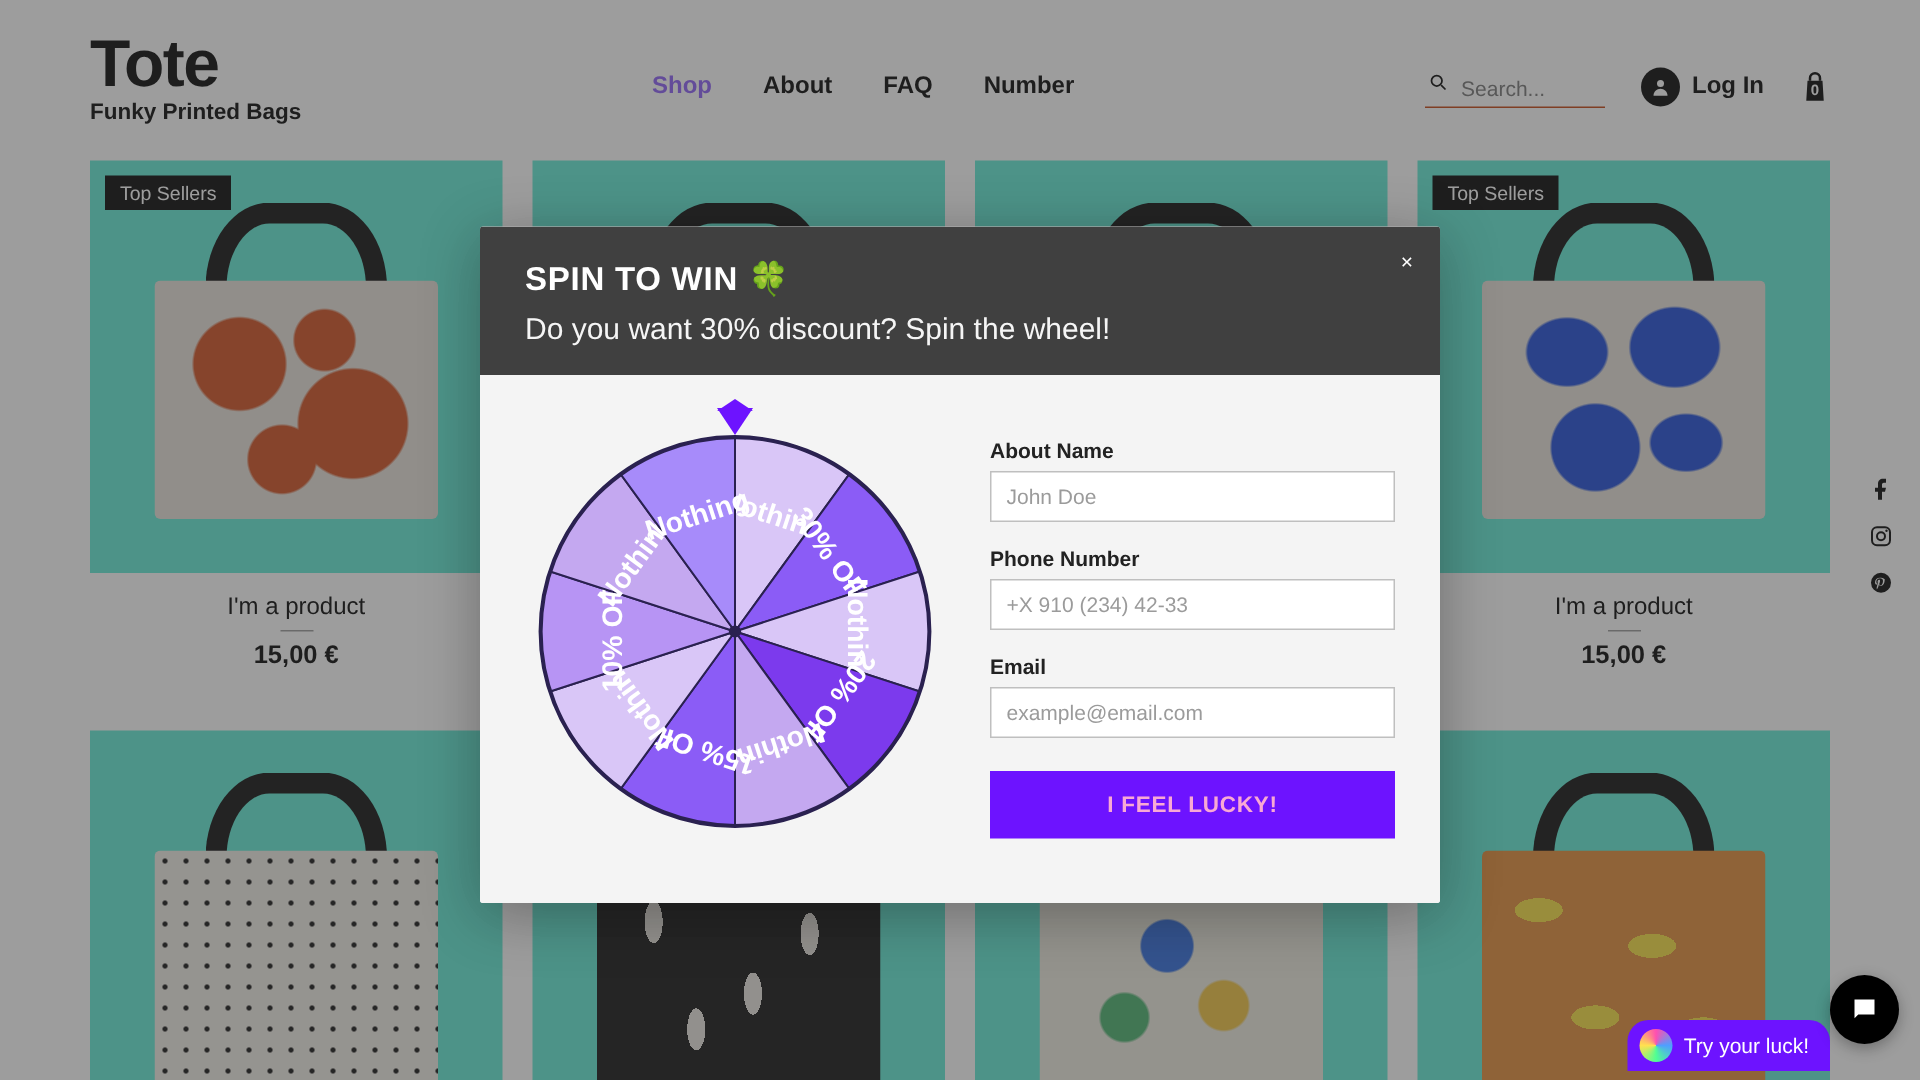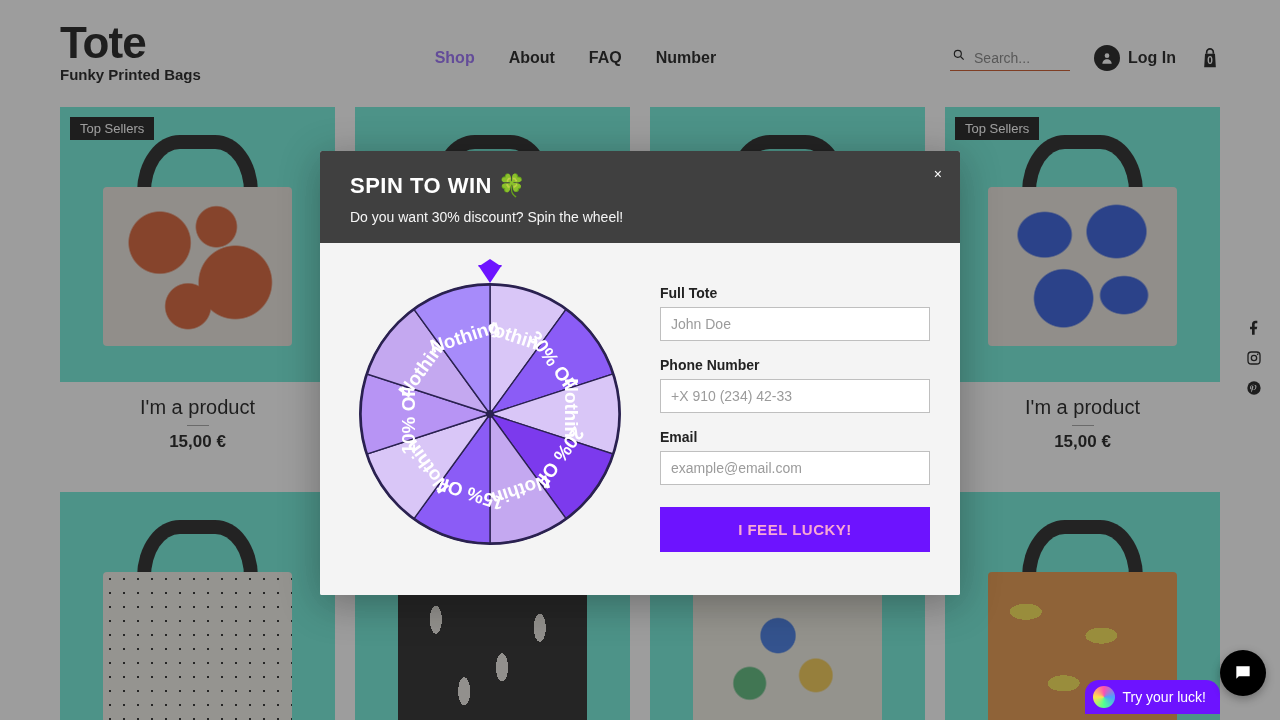--- a/index.html
+++ b/index.html
@@ -81,21 +81,21 @@
   }
   .tote-body {
     position:absolute; bottom:4%; left:6%; right:6%; top:24%;
     border-radius:4px;
   }
   .tote-handle {
     position:absolute; top:0%; left:22%; right:22%; height:26%;
     border:14px solid #0b0b0b; border-bottom:none;
     border-top-left-radius:60px 80px; border-top-right-radius:60px 80px;
   }
-  .p-name { margin-top:14px; font-size:20px; font-weight:500;text-align:center; }
+  .p-name { margin-top:14px; font-size:16px; font-weight:500;text-align:center; }
   .p-div { width:22px; height:1px; background:#999; margin:6px auto; }
   .p-price { font-size:17px; font-weight:600; }
 
   
   .grid.row2 { padding-top: 40px; }
 
   
   .pat-orange .tote-body{
     background:#e7e1d9;
     background-image:
@@ -161,21 +161,21 @@
     left:320px;
     width:640px; background:#f4f4f4;
     box-shadow: 0 8px 40px rgba(0,0,0,0.3);
     border-radius:2px; overflow:hidden;
   }
   .modal-header {
     background:#404040; color:#fff;
     padding:22px 30px 18px 30px; position:relative;
   }
   .modal-header h2 { font-size:22px; font-weight:700; letter-spacing:0.5px; }
-  .modal-header p { font-size:14px; margin-top:10px; opacity:0.95; }
+  .modal-header p { font-size:20px; margin-top:10px; opacity:0.95; }
   .modal-close {
     position:absolute; top:16px; right:18px; color:#fff;
     font-size:14px; cursor:pointer; line-height:1;
   }
   .modal-body {
     display:flex; padding: 22px 30px 30px 30px; gap:30px;
     background:#f4f4f4;
     align-items:center;
   }
   .wheel-wrap { flex:0 0 280px; position:relative; height:300px; padding-top:14px; }
@@ -407,21 +407,21 @@
             <text x="40.480000000000004" y="100.00000000000001" class="wheel-label" text-anchor="middle" dominant-baseline="middle" transform="rotate(270 40.480000000000004 100.00000000000001)">10% OFF</text>
             <path d="M100 100 L8.698574435665265 70.33436854000502 A96 96 0 0 1 43.57261577992257 22.33436854000506 Z" fill="#c4a8f0" stroke="#2a2150" stroke-width="1"></path>
             <text x="51.84730849480312" y="65.01502178355202" class="wheel-label" text-anchor="middle" dominant-baseline="middle" transform="rotate(306 51.84730849480312 65.01502178355202)">Nothing</text>
             <path d="M100 100 L43.57261577992257 22.33436854000506 A96 96 0 0 1 99.99999999999999 4 Z" fill="#a78bfa" stroke="#2a2150" stroke-width="1"></path>
             <text x="81.60730849480312" y="43.39311615011247" class="wheel-label" text-anchor="middle" dominant-baseline="middle" transform="rotate(342 81.60730849480312 43.39311615011247)">Nothing</text>
             <circle cx="100" cy="100" r="96" fill="none" stroke="#2a2150" stroke-width="2"></circle>
             <circle cx="100" cy="100" r="3" fill="#2a2150"></circle>
           </svg>
       </div>
       <div class="form">
-        <div class="field-label">Full Tote</div>
+        <div class="field-label">About Name</div>
         <input class="field-input" placeholder="John Doe" style="">
         <div class="field-label">Phone Number</div>
         <input class="field-input" placeholder="+X 910 (234) 42-33" style="">
         <div class="field-label">Email</div>
         <input class="field-input" placeholder="example@email.com" style="">
         <button class="lucky-btn">I FEEL LUCKY!</button>
       </div>
     </div>
   </div>
 

